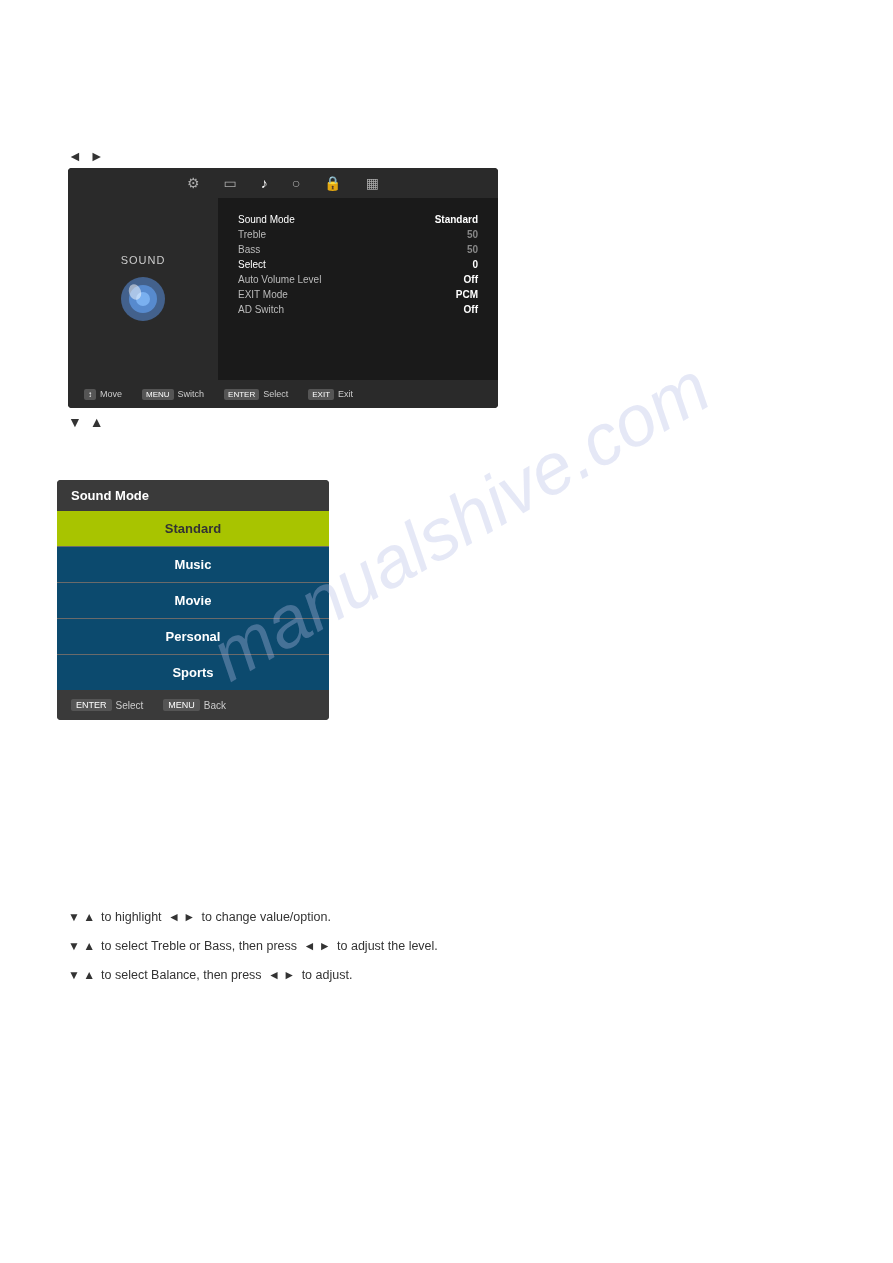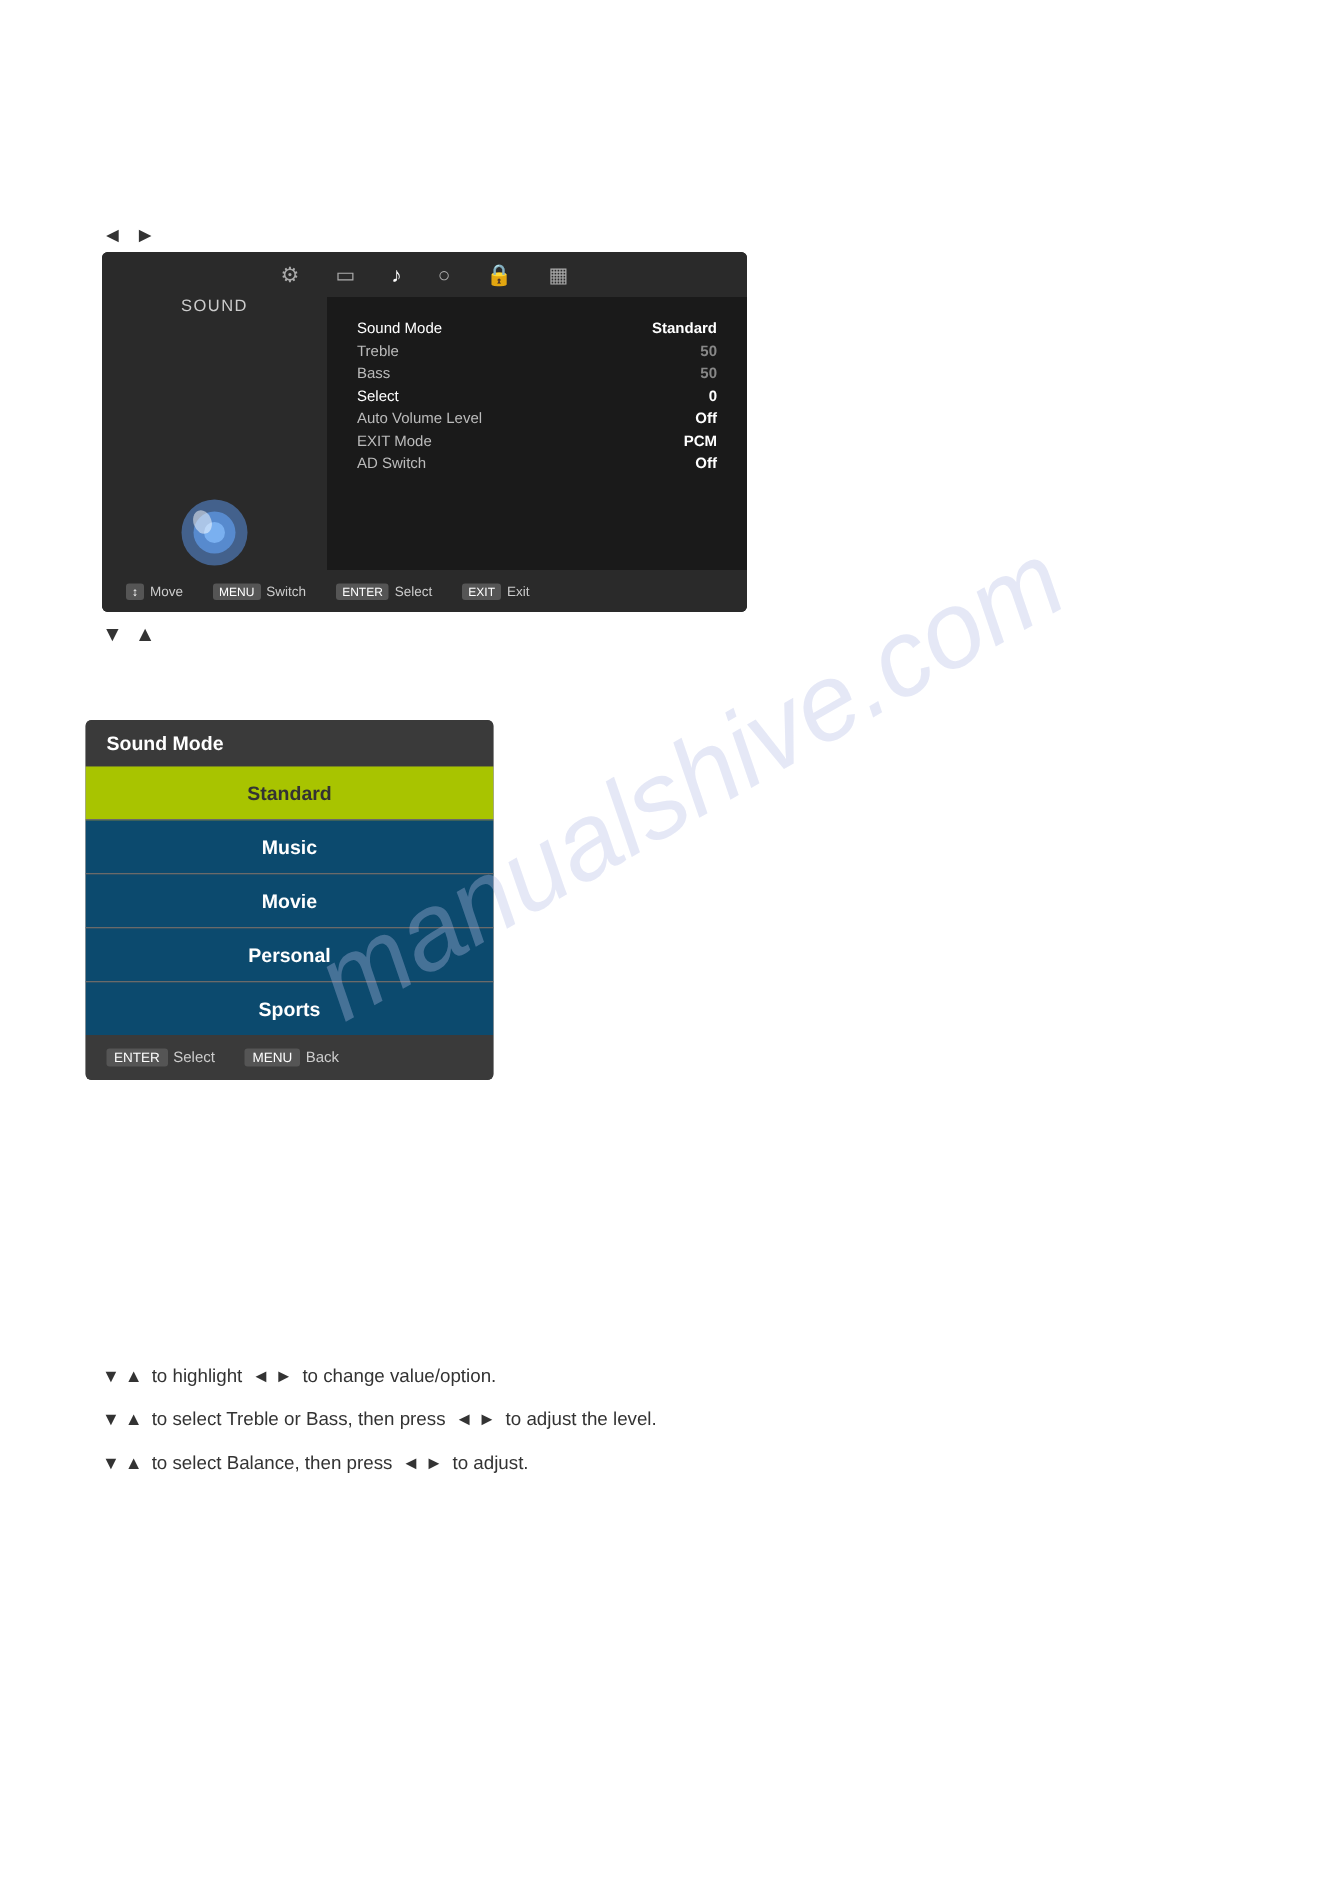--- a/index.html
+++ b/index.html
@@ -74,21 +74,21 @@
       display: flex;
       height: calc(100% - 30px - 28px);
     }
 
     
     .tv-left-panel {
       width: 150px;
       display: flex;
       flex-direction: column;
       align-items: center;
-      justify-content: space-between;
+      justify-content: center;
       gap: 8px;
       background: #2a2a2a;
     }
 
     .tv-sound-label {
       color: #ccc;
       font-size: 11px;
       letter-spacing: 1px;
     }
 

